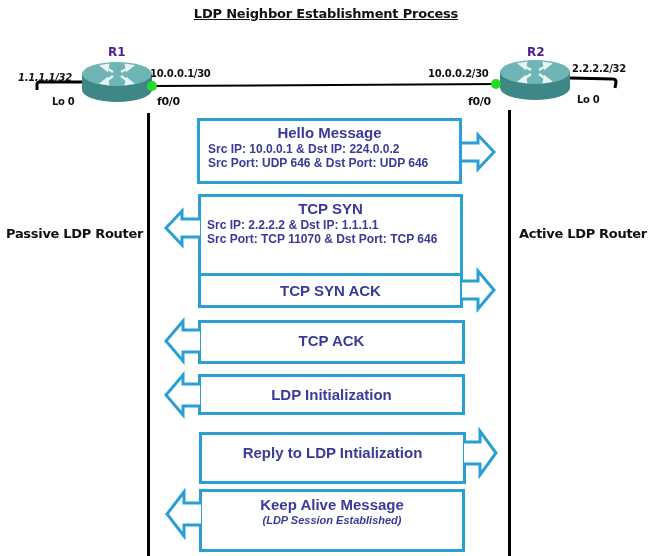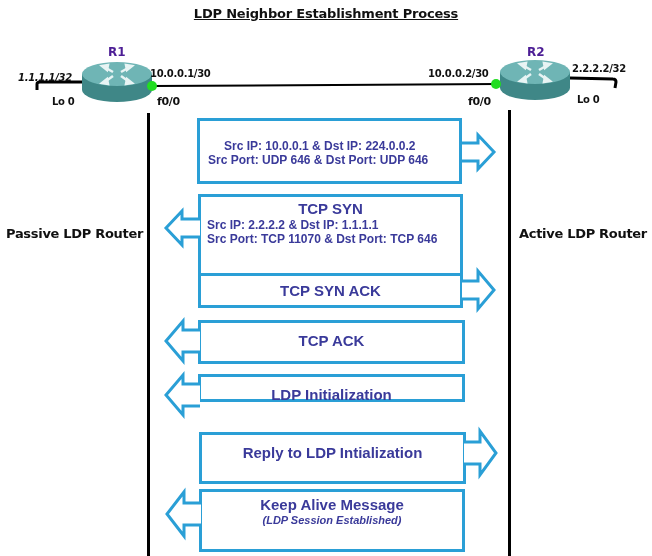--- a/index.html
+++ b/index.html
@@ -74,39 +74,40 @@
 
 <div class="abs vline" style="left:147px;top:113px;height:443px;"></div>
 <div class="abs vline" style="left:508px;top:110px;height:446px;"></div>
 
 <div class="abs side" style="left:6px;top:226px;">Passive LDP Router</div>
 <div class="abs side" style="left:519px;top:226px;">Active LDP Router</div>
 
 <div id="messages">
 
   <div class="msgbox" style="left:197px;top:118px;width:265px;height:66px;">
-    <div class="msgtext msg-line" style="padding-left:24px;margin-top:18px;">Src IP: 10.0.0.1 &amp; Dst IP: 224.0.0.2</div>
+    <div class="msgtext msg-title" style="margin-top:3px;">Hello Message</div>
+    <div class="msgtext msg-line" style="padding-left:8px;margin-top:1px;">Src IP: 10.0.0.1 &amp; Dst IP: 224.0.0.2</div>
     <div class="msgtext msg-line" style="padding-left:8px;">Src Port: UDP 646 &amp; Dst Port: UDP 646</div>
   </div>
 
   <div class="msgbox" style="left:198px;top:194px;width:265px;height:88px;">
     <div class="msgtext msg-title" style="margin-top:3px;">TCP SYN</div>
     <div class="msgtext msg-line" style="padding-left:6px;margin-top:1px;">Src IP: 2.2.2.2 &amp; Dst IP: 1.1.1.1</div>
     <div class="msgtext msg-line" style="padding-left:6px;">Src Port: TCP 11070 &amp; Dst Port: TCP 646</div>
   </div>
 
   <div class="msgbox" style="left:198px;top:273px;width:265px;height:35px;">
     <div class="msgtext msg-title" style="margin-top:6px;">TCP SYN ACK</div>
   </div>
 
   <div class="msgbox" style="left:198px;top:320px;width:267px;height:44px;">
     <div class="msgtext msg-title" style="margin-top:9px;">TCP ACK</div>
   </div>
 
-  <div class="msgbox" style="left:198px;top:374px;width:267px;height:28px;">
+  <div class="msgbox" style="left:198px;top:374px;width:267px;height:41px;">
     <div class="msgtext msg-title" style="margin-top:9px;">LDP Initialization</div>
   </div>
 
   <div class="msgbox" style="left:199px;top:432px;width:267px;height:52px;">
     <div class="msgtext msg-title" style="margin-top:9px;">Reply to LDP Intialization</div>
   </div>
 
   <div class="msgbox" style="left:199px;top:489px;width:266px;height:63px;">
     <div class="msgtext msg-title" style="margin-top:4px;">Keep Alive Message</div>
     <div class="msgtext msg-sub" style="margin-top:1px;">(LDP Session Established)</div>

